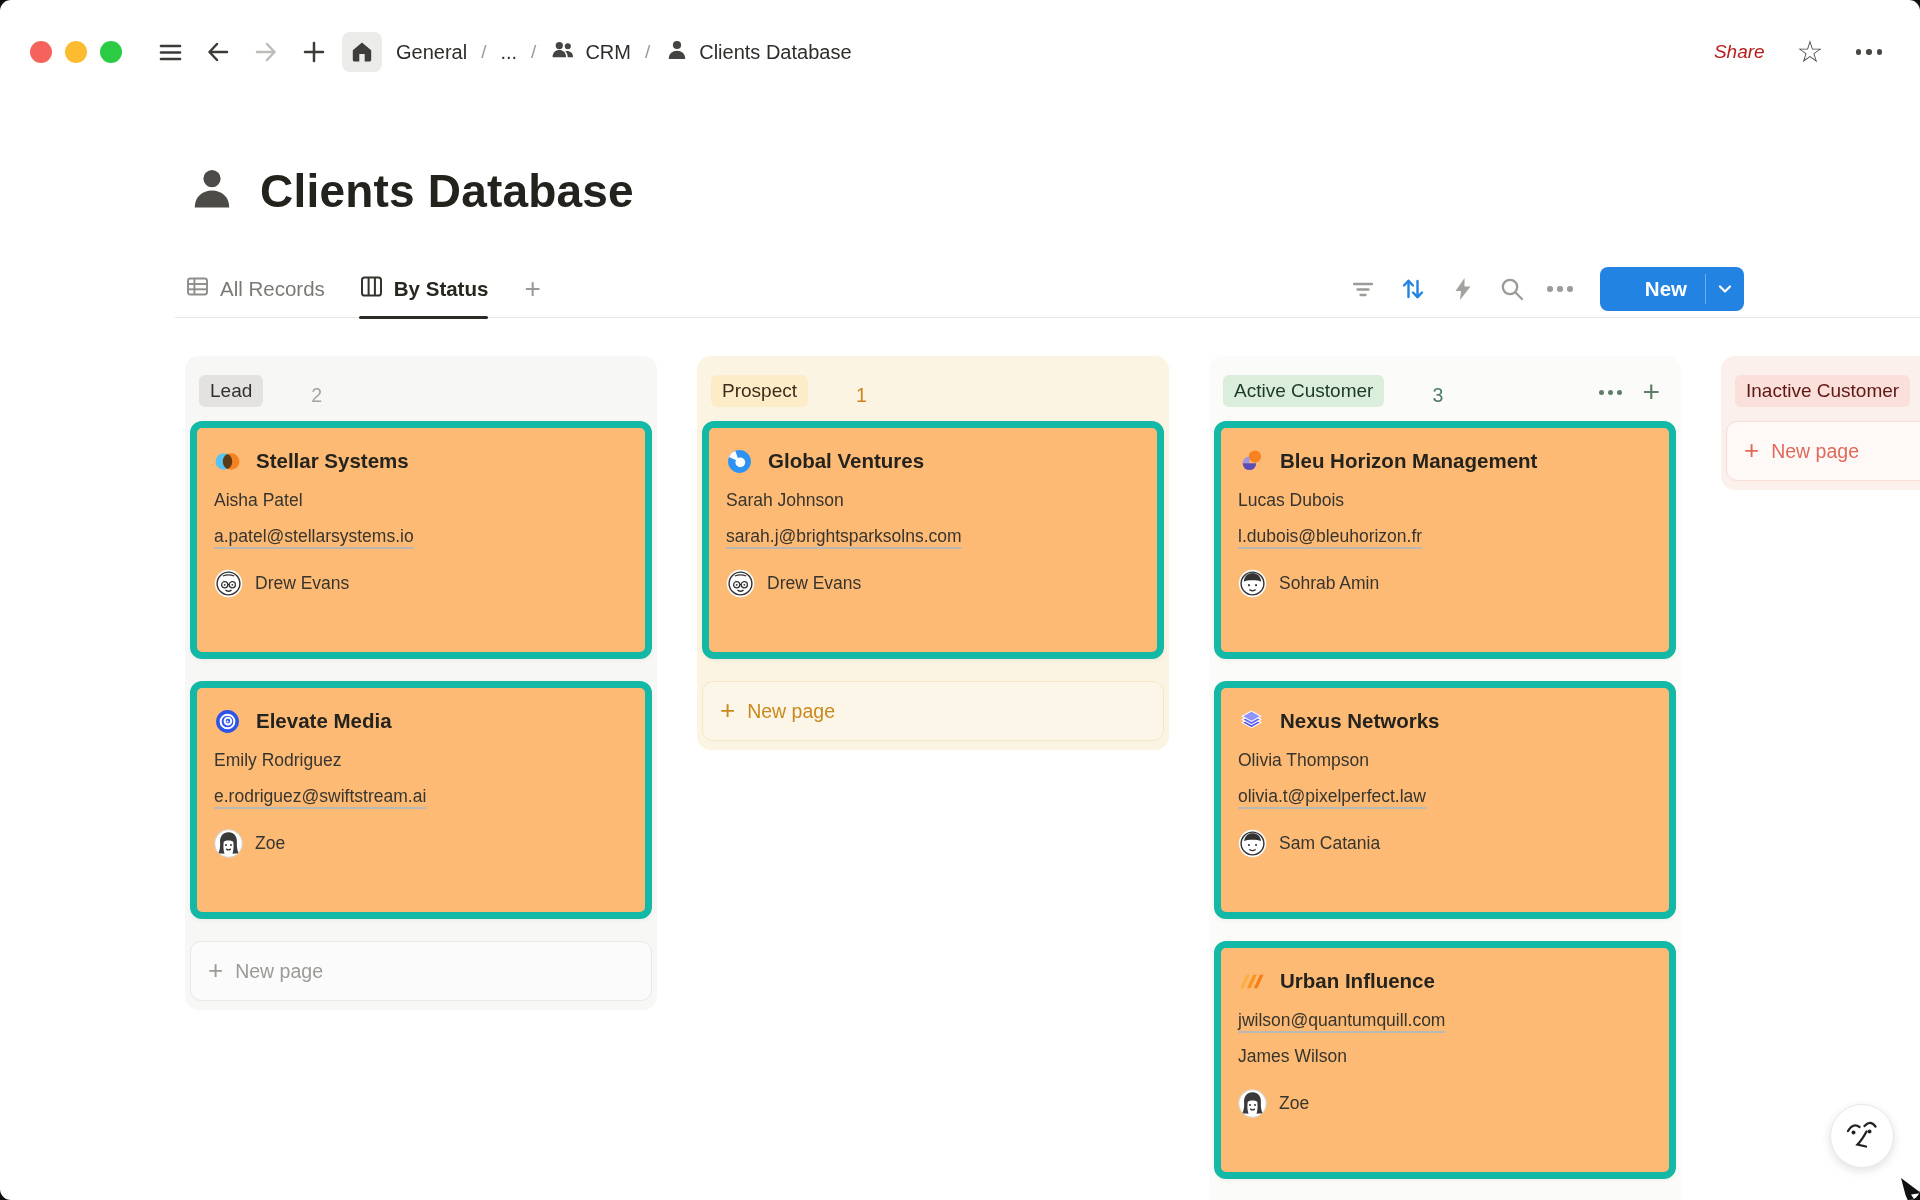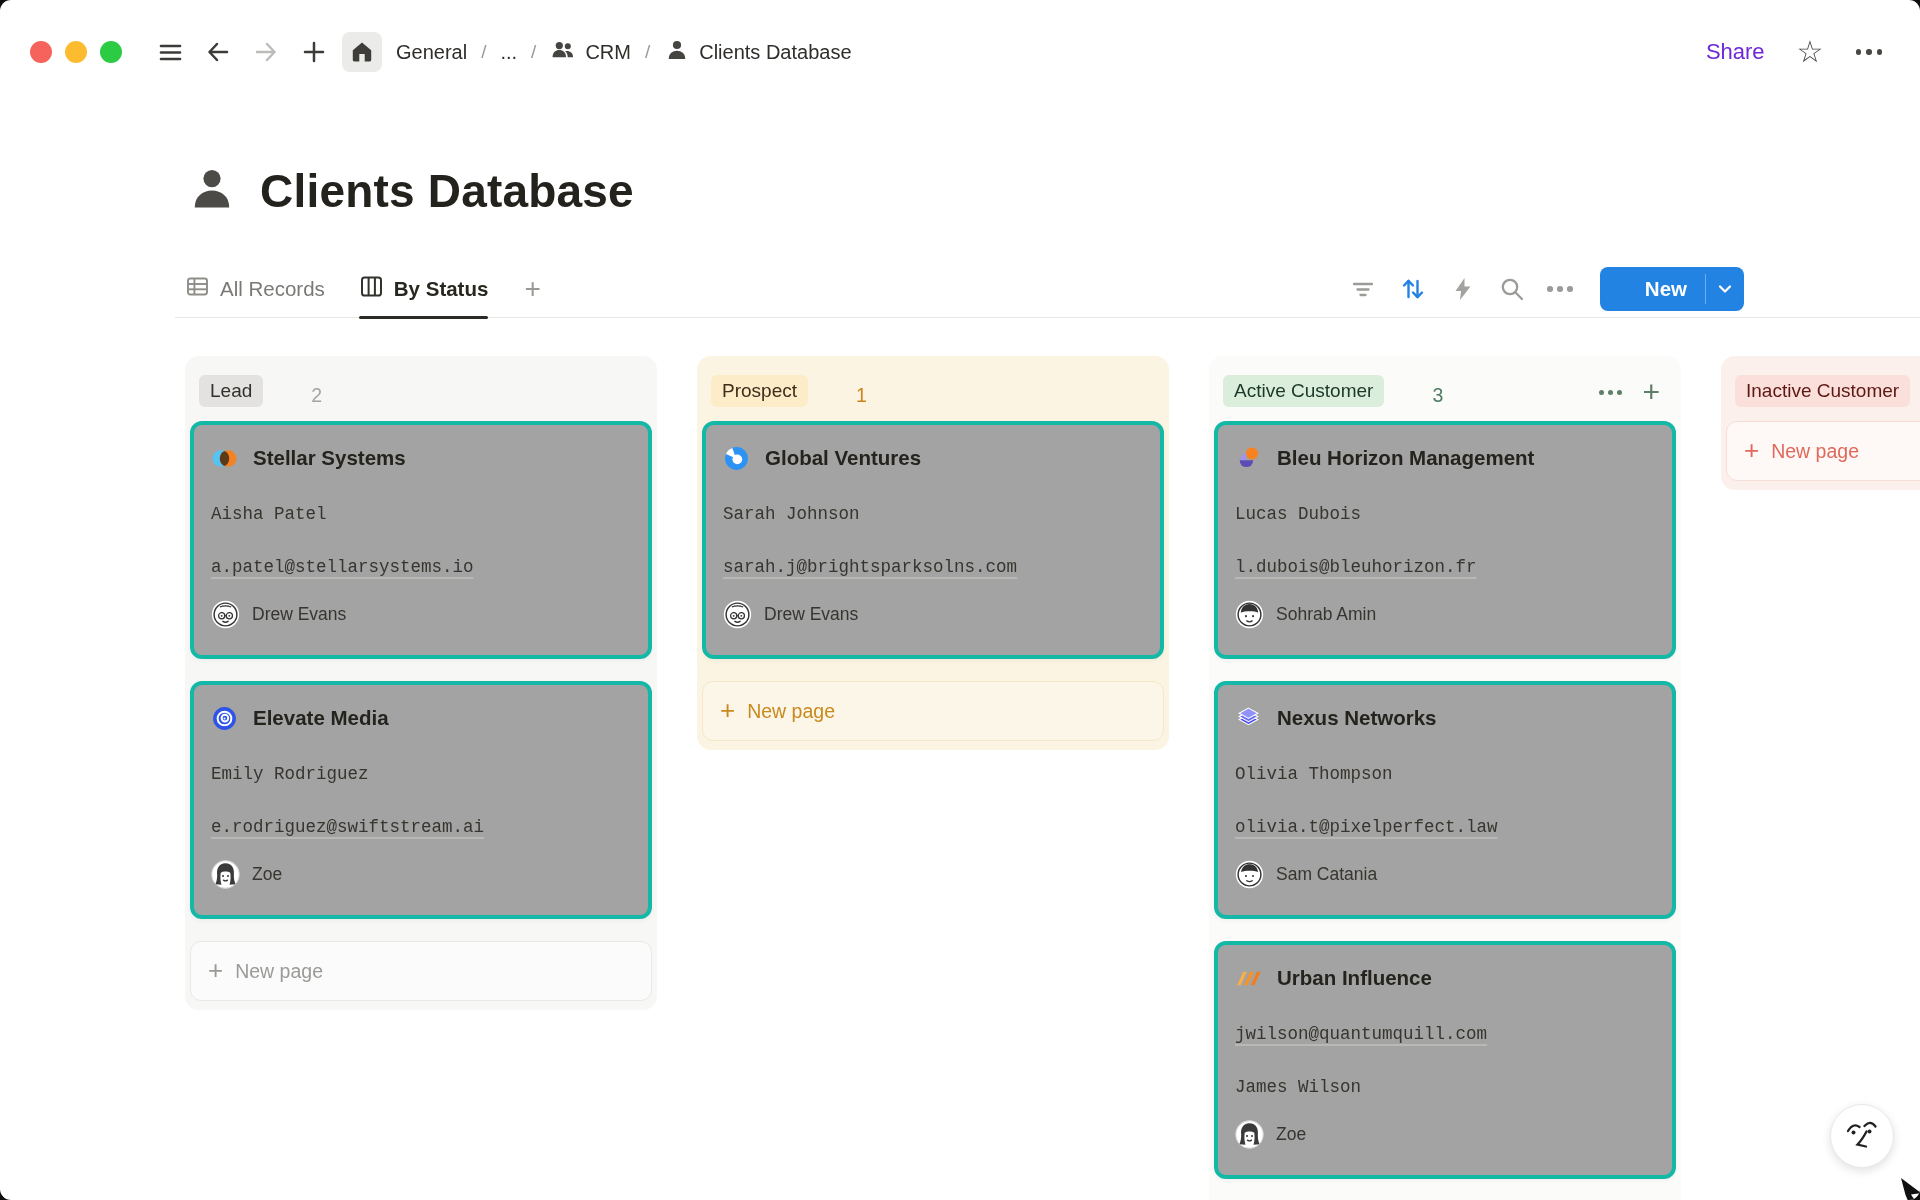--- a/index.html
+++ b/index.html
@@ -11,21 +11,21 @@
   .traffic{display:flex;gap:13px;align-items:center;margin-right:28px;}
   .light{width:22px;height:22px;border-radius:50%;}
   .light.red{background:#f6635c;} .light.yellow{background:#fdbc2f;} .light.green{background:#2ccb44;}
   .tb-btn{display:flex;align-items:center;justify-content:center;width:40px;height:40px;border-radius:8px;margin-right:8px;}
   .tb-btn svg{display:block;}
   .home-btn{background:#ebebea;}
   .crumbs{display:flex;align-items:center;gap:12px;font-size:20px;color:#2f2e2a;margin-left:6px;}
   .crumb{display:flex;align-items:center;gap:9px;white-space:nowrap;}
   .crumb-sep{color:#9b9a97;font-size:19px;padding:0 2px;}
   .topbar-right{margin-left:auto;display:flex;align-items:center;gap:32px;}
-  .share{font-size:22px;color:#6d28d9;}
+  .share{font-size:19px;color:#b91c1c;font-style:italic;}
   .star{font-size:30px;line-height:1;color:#494844;}
   .dots3{display:flex;gap:5px;}
   .dots3 i{width:5.5px;height:5.5px;border-radius:50%;background:#494844;}
 
   
   .title-row{display:flex;align-items:center;gap:22px;padding:72px 0 0 186px;}
   .title-row h1{margin:0;font-size:46px;line-height:54px;font-weight:700;color:#23221d;letter-spacing:.2px;}
 
   
   .tabs-row{position:relative;margin:42px 0 0 175px;height:56px;border-bottom:1px solid #e8e7e5;
@@ -46,26 +46,26 @@
   .column{flex:0 0 472px;width:472px;border-radius:14px;padding:5px;box-sizing:border-box;background:var(--col-bg);}
   .col-header{display:flex;align-items:flex-end;padding:14px 10px 14px 9px;gap:32px;}
   .pill{font-size:19px;line-height:26px;font-weight:500;padding:3px 11px;border-radius:6px;white-space:nowrap;
         background:var(--pill-bg);color:var(--pill-tx);}
   .count{margin-left:16px;font-size:19.5px;color:var(--count);}
   .col-actions{margin-left:auto;display:flex;align-items:center;gap:20px;color:#5f7e68;padding-right:6px;}
   .col-actions .mini-dots{display:flex;gap:4px;}
   .col-actions .mini-dots i{width:5px;height:5px;border-radius:50%;background:currentColor;}
   .col-actions .mini-plus{font-size:30px;font-weight:300;line-height:1;}
 
-  .card{background:#a3a3a3;border:4px solid #14b8a6;border-radius:12px;box-shadow:0 2px 4px rgba(15,15,15,.04);
+  .card{background:#fdba74;border:7px solid #14b8a6;border-radius:12px;box-shadow:0 2px 4px rgba(15,15,15,.04);
         padding:18px 17px;min-height:238px;box-sizing:border-box;margin-bottom:22px;}
   .card-title{display:flex;align-items:center;gap:15px;font-size:20.5px;line-height:30px;font-weight:600;color:#24231e;}
   .card-icon{width:27px;height:27px;flex:0 0 27px;}
   .card-icon svg{width:27px;height:27px;display:block;}
-  .card-field{margin-top:29px;font-size:17.5px;line-height:24px;color:#37352f;font-family:Liberation Mono, monospace;}
+  .card-field{margin-top:12px;font-size:17.5px;line-height:24px;color:#37352f;}
   .email{display:inline-block;text-decoration:underline;text-decoration-color:#b9b8b4;text-decoration-thickness:1.5px;text-underline-offset:4.5px;color:#37352f;}
   .owner{display:flex;align-items:center;gap:12px;margin-top:21px;text-align:center;}
   .avatar{width:29px;height:29px;flex:0 0 29px;}
   .avatar svg{width:29px;height:29px;display:block;}
   .owner-name{font-size:17.5px;color:#37352f;}
 
   .new-page{display:flex;align-items:center;gap:12px;height:60px;border-radius:11px;margin-bottom:4px;
             border:1px solid var(--np-bd);background:var(--np-bg);color:var(--np-tx);font-size:19.5px;padding:0 17px;box-sizing:border-box;}
   .np-plus{font-size:26px;font-weight:300;line-height:1;margin-top:-2px;}
   .partial-card{height:62px;background:#fff;border:1px solid #ececea;border-radius:12px;}

